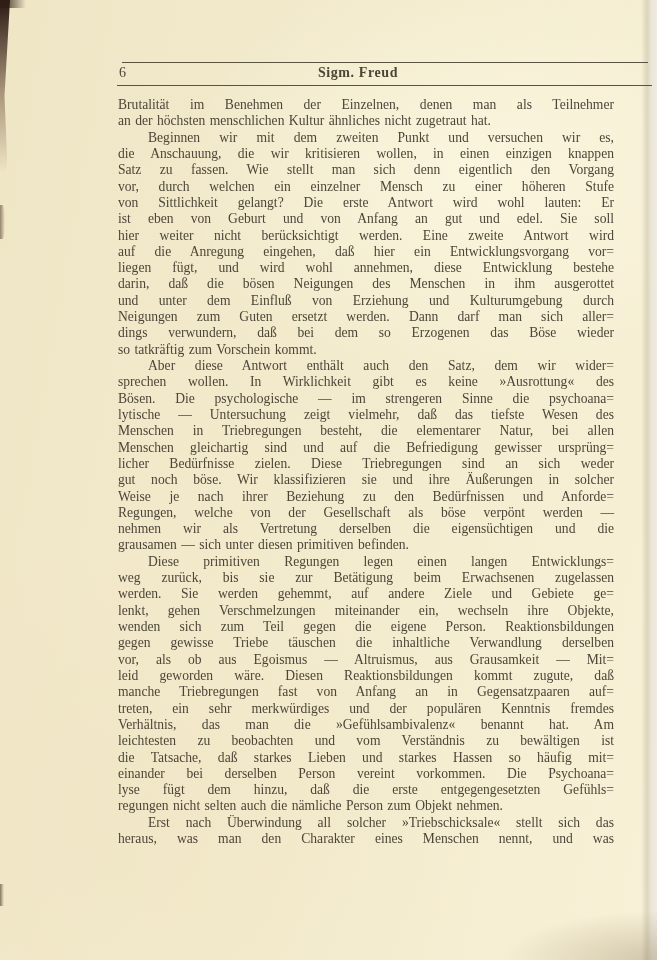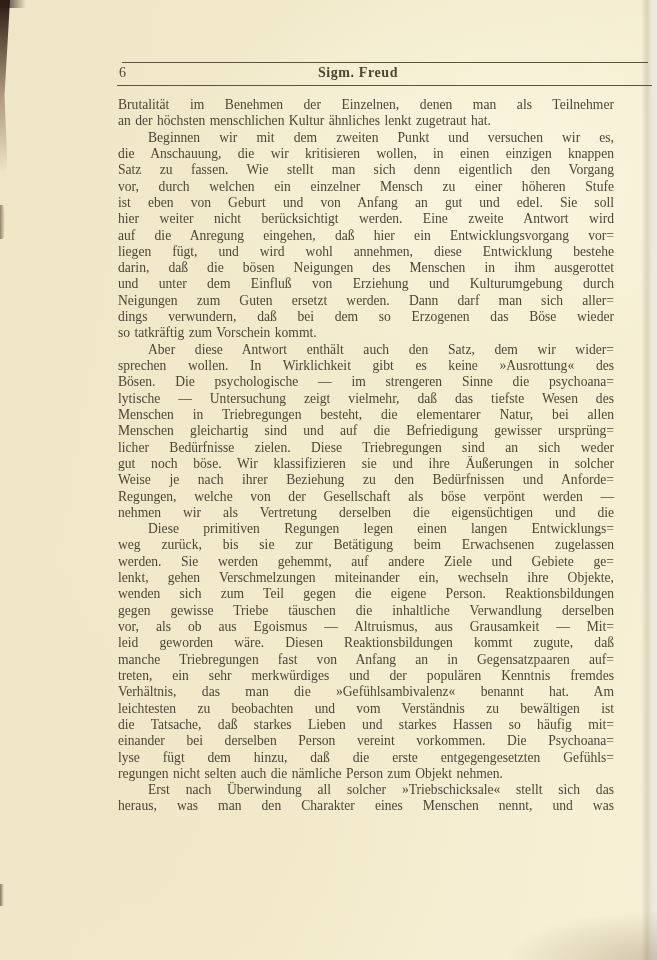--- a/index.html
+++ b/index.html
@@ -87,45 +87,47 @@
 
   <div>
     <div class="rule rule-top"></div>
     <span class="page-number">6</span>
     <span class="running-head">Sigm. Freud</span>
     <div class="rule rule-bottom"></div>
   </div>
 
   <div class="body-text">
       <div class="line">Brutalität im Benehmen der Einzelnen, denen man als Teilnehmer</div>
-      <div class="line end">an der höchsten menschlichen Kultur ähnliches lenkt zugetraut hat.</div>
+      <div class="line end">an der höchsten menschlichen Kultur ähnliches nicht zugetraut hat.</div>
       <div class="line indent">Beginnen wir mit dem zweiten Punkt und versuchen wir es,</div>
       <div class="line">die Anschauung, die wir kritisieren wollen, in einen einzigen knappen</div>
       <div class="line">Satz zu fassen. Wie stellt man sich denn eigentlich den Vorgang</div>
       <div class="line">vor, durch welchen ein einzelner Mensch zu einer höheren Stufe</div>
+      <div class="line">von Sittlichkeit gelangt? Die erste Antwort wird wohl lauten: Er</div>
       <div class="line">ist eben von Geburt und von Anfang an gut und edel. Sie soll</div>
       <div class="line">hier weiter nicht berücksichtigt werden. Eine zweite Antwort wird</div>
       <div class="line">auf die Anregung eingehen, daß hier ein Entwicklungsvorgang vor=</div>
       <div class="line">liegen fügt, und wird wohl annehmen, diese Entwicklung bestehe</div>
       <div class="line">darin, daß die bösen Neigungen des Menschen in ihm ausgerottet</div>
       <div class="line">und unter dem Einfluß von Erziehung und Kulturumgebung durch</div>
       <div class="line">Neigungen zum Guten ersetzt werden. Dann darf man sich aller=</div>
       <div class="line">dings verwundern, daß bei dem so Erzogenen das Böse wieder</div>
       <div class="line end">so tatkräftig zum Vorschein kommt.</div>
       <div class="line indent">Aber diese Antwort enthält auch den Satz, dem wir wider=</div>
       <div class="line">sprechen wollen. In Wirklichkeit gibt es keine »Ausrottung« des</div>
       <div class="line">Bösen. Die psychologische — im strengeren Sinne die psychoana=</div>
       <div class="line">lytische — Untersuchung zeigt vielmehr, daß das tiefste Wesen des</div>
       <div class="line">Menschen in Triebregungen besteht, die elementarer Natur, bei allen</div>
       <div class="line">Menschen gleichartig sind und auf die Befriedigung gewisser ursprüng=</div>
       <div class="line">licher Bedürfnisse zielen. Diese Triebregungen sind an sich weder</div>
       <div class="line">gut noch böse. Wir klassifizieren sie und ihre Äußerungen in solcher</div>
       <div class="line">Weise je nach ihrer Beziehung zu den Bedürfnissen und Anforde=</div>
       <div class="line">Regungen, welche von der Gesellschaft als böse verpönt werden —</div>
       <div class="line">nehmen wir als Vertretung derselben die eigensüchtigen und die</div>
+      <div class="line end">grausamen — sich unter diesen primitiven befinden.</div>
       <div class="line indent">Diese primitiven Regungen legen einen langen Entwicklungs=</div>
       <div class="line">weg zurück, bis sie zur Betätigung beim Erwachsenen zugelassen</div>
       <div class="line">werden. Sie werden gehemmt, auf andere Ziele und Gebiete ge=</div>
       <div class="line">lenkt, gehen Verschmelzungen miteinander ein, wechseln ihre Objekte,</div>
       <div class="line">wenden sich zum Teil gegen die eigene Person. Reaktionsbildungen</div>
       <div class="line">gegen gewisse Triebe täuschen die inhaltliche Verwandlung derselben</div>
       <div class="line">vor, als ob aus Egoismus — Altruismus, aus Grausamkeit — Mit=</div>
       <div class="line">leid geworden wäre. Diesen Reaktionsbildungen kommt zugute, daß</div>
       <div class="line">manche Triebregungen fast von Anfang an in Gegensatzpaaren auf=</div>
       <div class="line">treten, ein sehr merkwürdiges und der populären Kenntnis fremdes</div>

